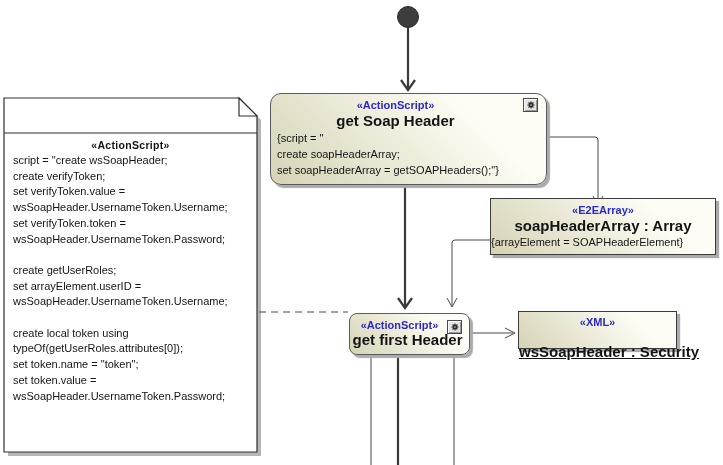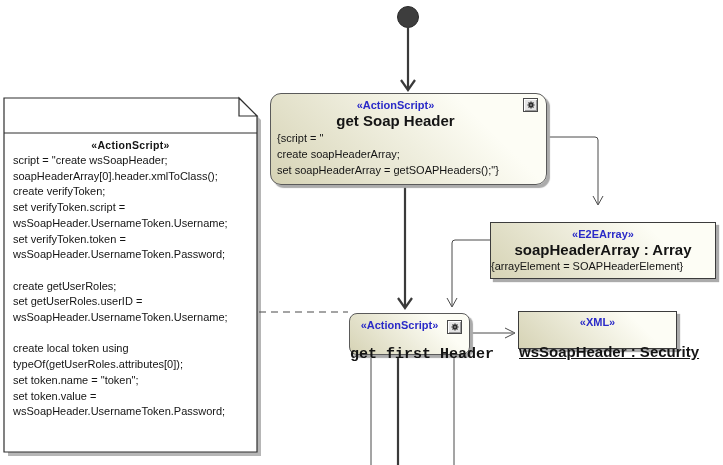--- a/index.html
+++ b/index.html
@@ -119,56 +119,55 @@
       </div>
     <span class="ea-icon" style="right:8px;top:4px;">
       <svg viewBox="0 0 14 14">
         <path d="M7 2 V12 M2 7 H12 M3.5 3.5 L10.5 10.5 M10.5 3.5 L3.5 10.5" stroke="#2e2e2e" stroke-width="1.7" fill="none"></path>
         <circle cx="7" cy="7" r="3.4" fill="#2e2e2e"></circle>
         <circle cx="7" cy="7" r="1.1" fill="#dcdcdc"></circle>
       </svg>
     </span>
   </div>
 
-  <div class="node object" style="left:490px;top:222px;width:226px;height:57px;">
+  <div class="node object" style="left:490px;top:198px;width:226px;height:57px;">
     <div class="stereo">«E2EArray»</div>
     <div class="nname">soapHeaderArray : Array</div>
     <div class="nbody" style="text-align:left;padding:0;">{arrayElement = SOAPHeaderElement}</div>
   </div>
 
   <div class="node action small" style="left:349px;top:313px;width:121px;height:42px;">
     <div class="stereo" style="padding-right:20px;">«ActionScript»</div>
-    <div class="nname" style="padding-right:4px;margin-top:15px;font-family:Liberation Mono, monospace;">get first Header</div>
+    <div class="nname" style="padding-right:4px;margin-top:0;">get first Header</div>
     <span class="ea-icon" style="right:7px;top:6px;">
       <svg viewBox="0 0 14 14">
         <path d="M7 2 V12 M2 7 H12 M3.5 3.5 L10.5 10.5 M10.5 3.5 L3.5 10.5" stroke="#2e2e2e" stroke-width="1.7" fill="none"></path>
         <circle cx="7" cy="7" r="3.4" fill="#2e2e2e"></circle>
         <circle cx="7" cy="7" r="1.1" fill="#dcdcdc"></circle>
       </svg>
     </span>
   </div>
 
   <div class="node object" style="left:518px;top:311px;width:159px;height:38px;">
     <div class="stereo" style="margin-top:3px;">«XML»</div>
     <div class="nname" style="margin-top:15px;text-decoration:underline;">wsSoapHeader : Security</div>
   </div>
 
   <div class="note-text">
     <div class="note-stereo">«ActionScript»</div>
     <div class="note-lines">
         <div class="tline">script = "create wsSoapHeader;</div>
-        <div class="tline">soapHeaderArray[0].header.xmlToClass();</div>
         <div class="tline">create verifyToken;</div>
-        <div class="tline">set verifyToken.script =</div>
+        <div class="tline">set verifyToken.value =</div>
         <div class="tline">wsSoapHeader.UsernameToken.Username;</div>
         <div class="tline">set verifyToken.token =</div>
         <div class="tline">wsSoapHeader.UsernameToken.Password;</div>
         <div class="tline">&nbsp;</div>
         <div class="tline">create getUserRoles;</div>
-        <div class="tline">set getUserRoles.userID =</div>
+        <div class="tline">set arrayElement.userID =</div>
         <div class="tline">wsSoapHeader.UsernameToken.Username;</div>
         <div class="tline">&nbsp;</div>
         <div class="tline">create local token using</div>
         <div class="tline">typeOf(getUserRoles.attributes[0]);</div>
         <div class="tline">set token.name = "token";</div>
         <div class="tline">set token.value =</div>
         <div class="tline">wsSoapHeader.UsernameToken.Password;</div>
       </div>
   </div>
 

